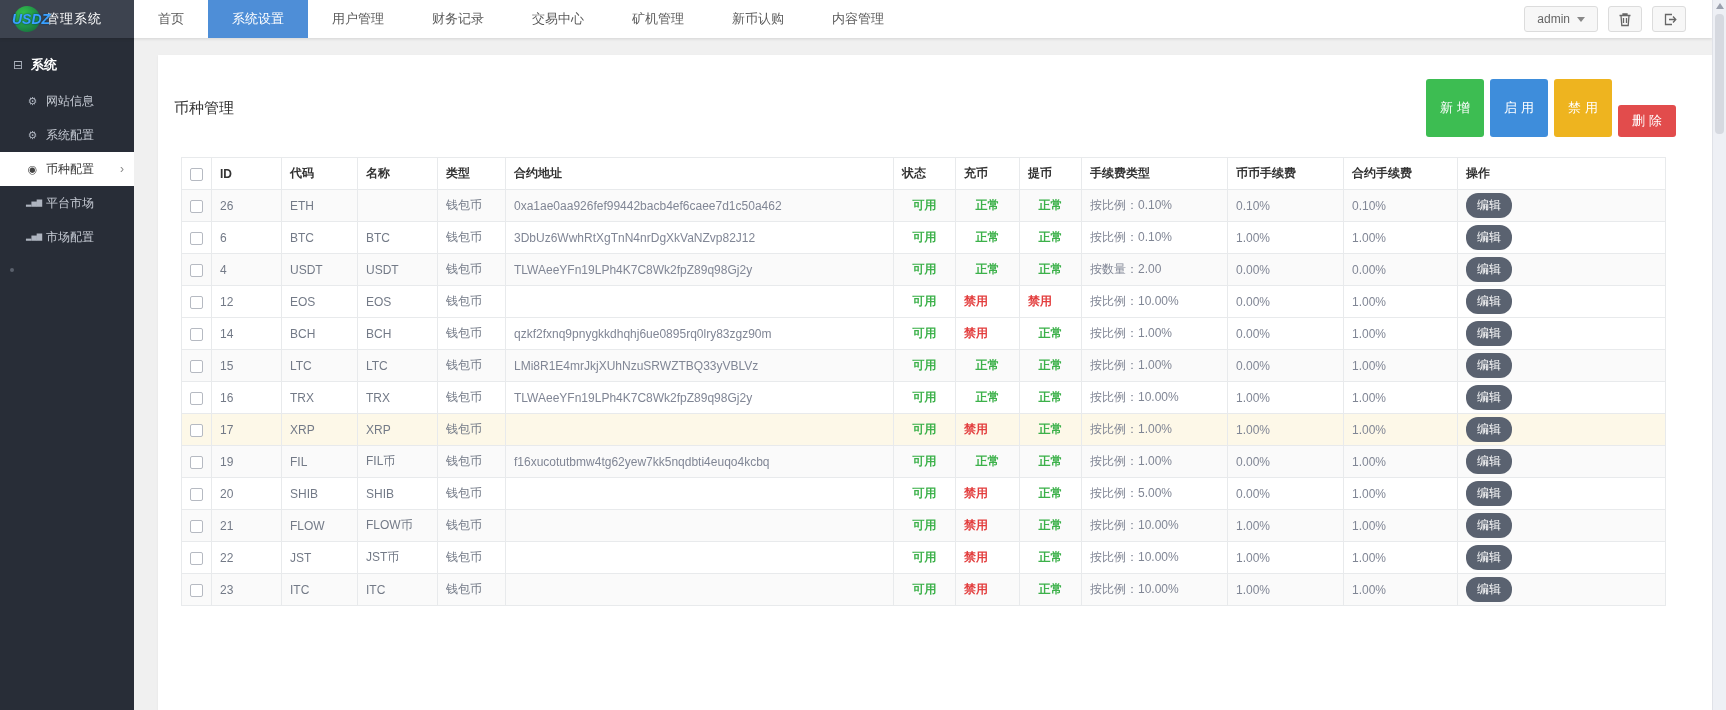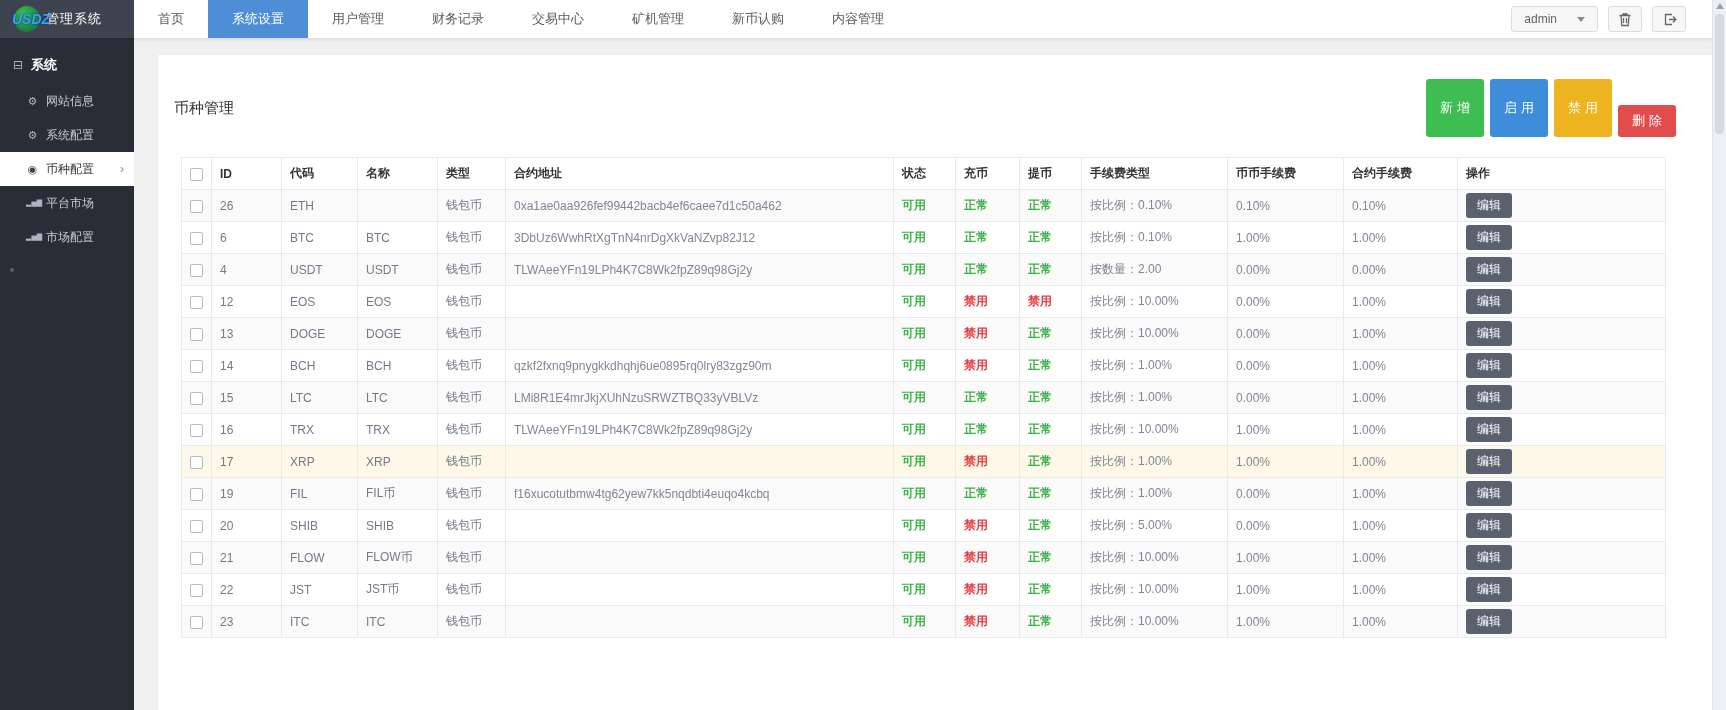--- a/index.html
+++ b/index.html
@@ -15,21 +15,21 @@
                 position:relative; }
   .logo-globe span { position:absolute; left:-2px; top:5px; font-size:14px; font-weight:bold; font-style:italic;
                      color:#3aa0ff; letter-spacing:0; text-shadow:0 0 2px #04304f; }
   .logo-title { color:#fff; font-size:13px; letter-spacing:1px; }
   .nav { display:flex; align-items:stretch; flex:none; }
   .nav-item { display:flex; align-items:center; padding:17px 24px; font-size:13px; color:#5a5a5a; cursor:pointer; }
   .nav-item.active { background:#4e8ed7; color:#fff; }
   .top-right { margin-left:auto; display:flex; align-items:center; gap:10px; padding-right:26px; }
   .top-btn { height:26px; background:#f7f7f7; border:1px solid #dcdcdc; border-radius:3px; color:#666;
              display:flex; align-items:center; justify-content:center; font-size:12px; cursor:pointer; }
-  .admin-btn { padding:0 12px; gap:20px; }
+  .admin-btn { padding:0 12px; gap:7px; }
   .caret-down { width:0; height:0; border-left:4px solid transparent; border-right:4px solid transparent; border-top:5px solid #888; }
   .icon-btn { width:34px; }
   .icon-btn svg { stroke:#666; }
 
   
   .scrollbar { position:absolute; top:0; right:0; width:14px; height:710px; background:#eef0f5; border-left:1px solid #e0e2e8; z-index:6; }
   .scrollbar .arrow-up { position:absolute; top:3px; left:3px; width:0; height:0;
       border-left:4px solid transparent; border-right:4px solid transparent; border-bottom:6px solid #9aa0ad; }
   .scrollbar .thumb { position:absolute; top:14px; left:2px; width:9px; height:120px; background:#d6d9e0; border-radius:4px; }
 
@@ -54,24 +54,24 @@
   .act-btn { color:#fff; font-size:13px; letter-spacing:4px; padding:7px 10px 7px 14px; border:none; border-radius:3px; cursor:pointer; }
 
   
   table { border-collapse:collapse; table-layout:fixed; width:1484px; margin-left:23px; font-size:12px; }
   th, td { border:1px solid #e8eaec; height:32px; padding:0 8px; text-align:left; overflow:hidden; white-space:nowrap; text-overflow:ellipsis; }
   th { color:#333; font-weight:bold; background:#fff; }
   td { color:#808695; }
   tr.stripe td { background:#fafafa; }
   tr.hl td { background:#fdf8e8; }
   td.c-code, td.c-name, td.c-type, td.c-id { color:#737a87; }
-  .ok { color:#3cb14a; font-weight:bold; }
+  .ok { color:#3cb14a; font-weight:bold;text-align:center; }
   .bad { color:#e33e3e; font-weight:bold; }
   .cb { display:inline-block; width:13px; height:13px; border:1px solid #b6bac2; border-radius:2px; background:#fff; vertical-align:middle; cursor:pointer; }
-  .edit-btn { background:#5a6270; color:#fff; border:none; border-radius:3px; font-size:12px; padding:4px 11px; cursor:pointer; }
+  .edit-btn { background:#5a6270; color:#fff; border:none; border-radius:12px; font-size:12px; padding:4px 11px; cursor:pointer; }
   td.c-cb, th.c-cb { text-align:center; padding:0; }
 </style>
 </head>
 <body>
 
 <div class="topbar">
   <div class="logo-area">
     <div class="logo-globe">
         <span>USDZ</span>
       </div>
@@ -243,35 +243,20 @@
     <td class="c-addr"></td>
     <td class="c-status ok">可用</td>
     <td class="c-dep bad">禁用</td>
     <td class="c-wd bad">禁用</td>
     <td class="c-fee-type">按比例：10.00%</td>
     <td class="c-coin-fee">0.00%</td>
     <td class="c-contract-fee">1.00%</td>
     <td class="c-op"><button class="edit-btn">编辑</button></td>
   </tr>
 
-  <tr class="stripe">
-    <td class="c-cb"><span class="cb"></span></td>
-    <td class="c-id">13</td>
-    <td class="c-code">DOGE</td>
-    <td class="c-name">DOGE</td>
-    <td class="c-type">钱包币</td>
-    <td class="c-addr"></td>
-    <td class="c-status ok">可用</td>
-    <td class="c-dep bad">禁用</td>
-    <td class="c-wd ok">正常</td>
-    <td class="c-fee-type">按比例：10.00%</td>
-    <td class="c-coin-fee">0.00%</td>
-    <td class="c-contract-fee">1.00%</td>
-    <td class="c-op"><button class="edit-btn">编辑</button></td>
-  </tr>
 
   <tr>
     <td class="c-cb"><span class="cb"></span></td>
     <td class="c-id">14</td>
     <td class="c-code">BCH</td>
     <td class="c-name">BCH</td>
     <td class="c-type">钱包币</td>
     <td class="c-addr">qzkf2fxnq9pnygkkdhqhj6ue0895rq0lry83zgz90m</td>
     <td class="c-status ok">可用</td>
     <td class="c-dep bad">禁用</td>

